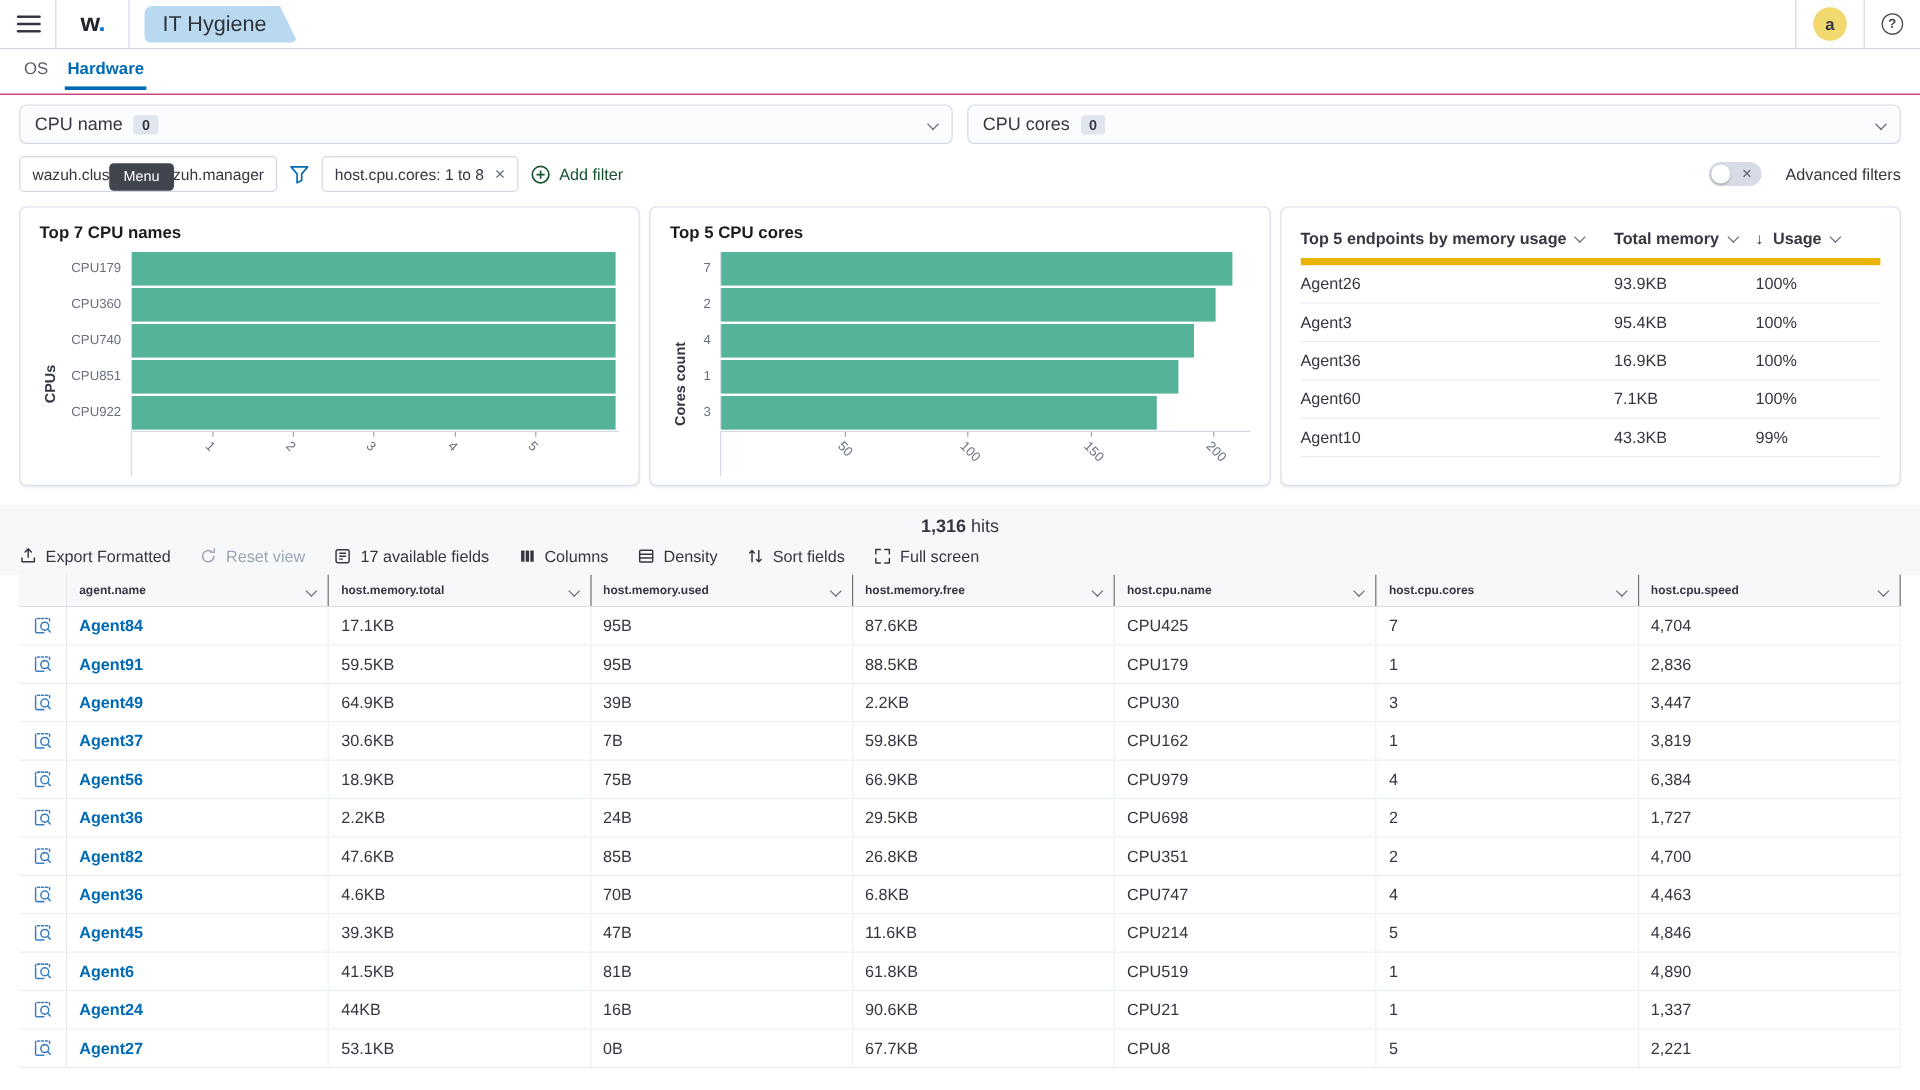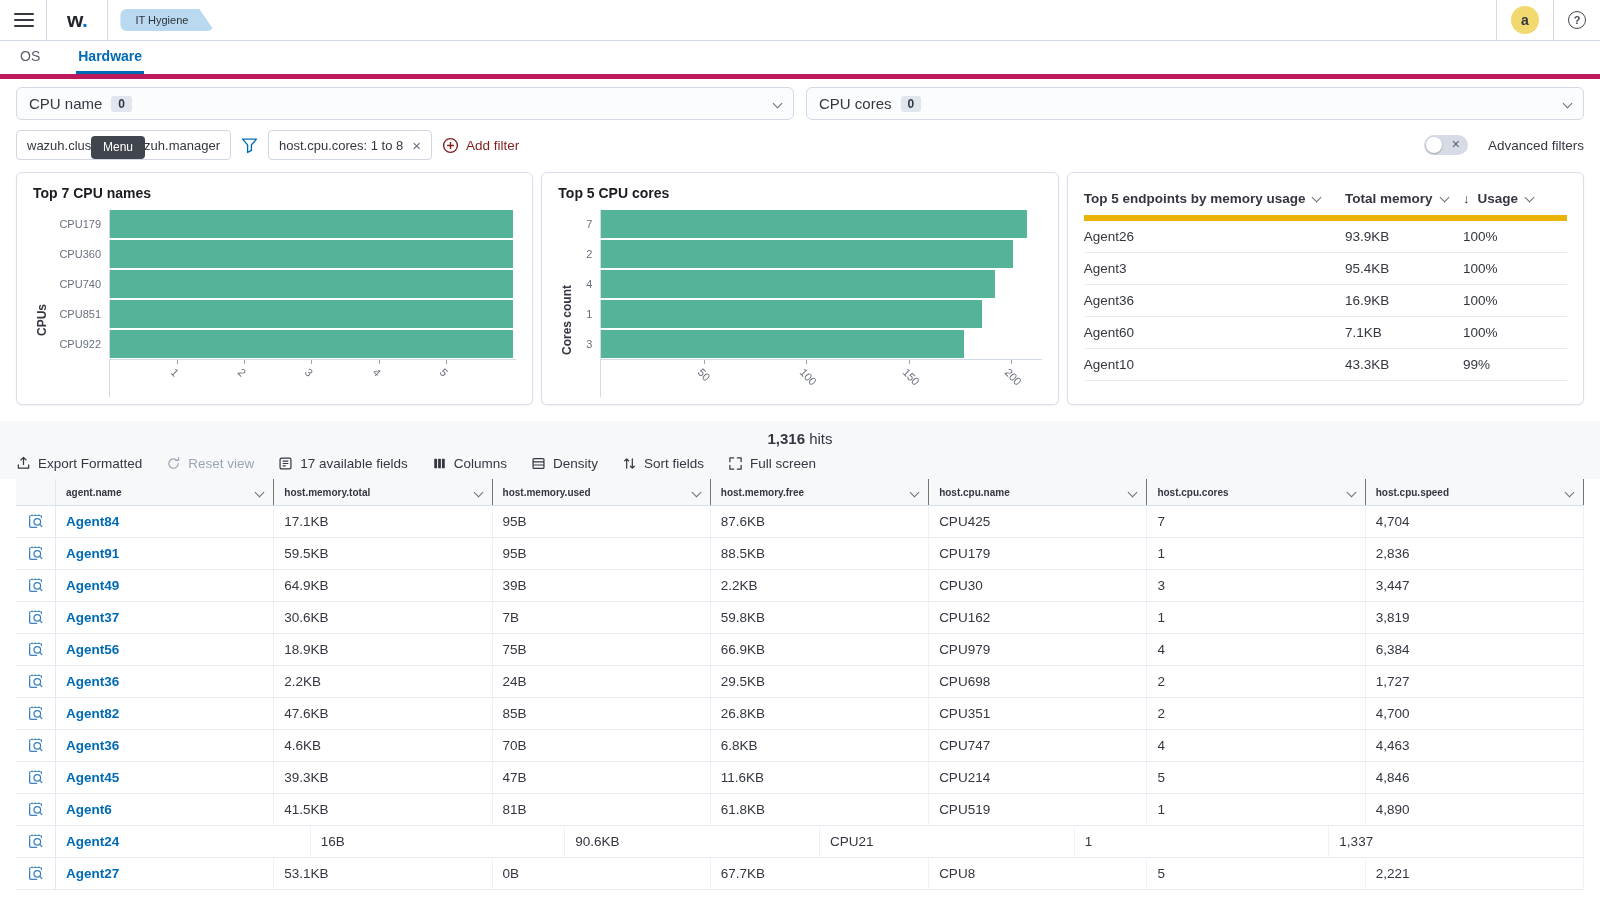--- a/index.html
+++ b/index.html
@@ -7,30 +7,30 @@
     font-family:"Liberation Sans", sans-serif; color:#343741; font-size:13px; }
 
   
   .topbar { height:41px; display:flex; align-items:center; padding:0 14px; border-bottom:1px solid #d3dae6; background:#fff; }
   .vdiv { width:1px; align-self:stretch; background:#d3dae6; }
   .hamburger { width:20px; height:14px; display:flex; flex-direction:column; justify-content:space-between; cursor:pointer; }
   .hamburger span { height:2px; background:#343741; border-radius:1px; }
   .logo { font-weight:bold; font-size:21px; color:#20232a; padding:0 20px; letter-spacing:-.5px; }
   .logo i { font-style:normal; color:#0077cc; }
   .topbar .lead-div { margin-left:12px; }
-  .crumb-tag { margin-left:12px; background:#b9d9f0; color:#2f3238; font-size:11px; padding:5px 26px 5px 15px;
+  .crumb-tag { margin-left:12px; background:#b9d9f0; color:#2f3238; font-size:18px; padding:5px 26px 5px 15px;
     border-radius:7px; clip-path:polygon(0 0, calc(100% - 15px) 0, 100% 100%, 0 100%);text-align:center; }
   .topbar .spacer { flex:1; }
   .avatar { width:28px; height:28px; border-radius:50%; background:#f1d86f; color:#343741; font-weight:bold;
     font-size:14px; display:flex; align-items:center; justify-content:center; margin:0 14px; }
   .help-btn { width:18px; height:18px; border-radius:50%; border:1.4px solid #45484f; color:#45484f; font-size:11px;
     font-weight:bold; display:flex; align-items:center; justify-content:center; margin-left:14px; cursor:pointer; }
 
   
-  .tabs { display:flex; gap:34px; padding:0 18px; border-bottom:5px solid #be185d; height:38px; align-items:flex-end; }
+  .tabs { display:flex; gap:12px; padding:0 18px; border-bottom:1px solid #be185d; height:38px; align-items:flex-start; }
   .tab { padding:8px 2px 10px; font-size:14px; color:#5a606b; cursor:pointer; }
   .tab.active { color:#006bb4; font-weight:bold; border-bottom:3px solid #006bb4; padding-bottom:7px; }
 
   
   .filters { padding:8px 16px 12px; }
   .sel-row { display:flex; gap:12px; }
   .sel { flex:1; height:33px; display:flex; align-items:center; background:#fbfcfd; border:1px solid #d3dae6;
     border-radius:6px; padding:0 12px; cursor:pointer; }
   .sel-label { font-size:15px; }
   .count-badge { margin-left:9px; background:#e0e5ee; border-radius:3px; font-size:12px; font-weight:bold; padding:1px 7px; }
@@ -40,21 +40,21 @@
   .pill-row { display:flex; align-items:center; gap:10px; margin-top:10px; }
   .pill { position:relative; height:30px; display:flex; align-items:center; background:#fff; border:1px solid #d0d7e2;
     border-radius:4px; padding:0 10px; font-size:13px; cursor:pointer; }
   .pill-cluster { width:215px; justify-content:space-between; }
   .tooltip { position:absolute; left:74px; top:5px; z-index:6; background:#41454e; color:#fff; font-size:12px;
     padding:4px 12px 5px; border-radius:4px; white-space:nowrap; }
   .icon14 { width:15px; height:15px; flex:none; }
   .icon14 svg, .icon16 svg { display:block; width:100%; height:100%; }
   .icon16 { width:17px; height:17px; flex:none; }
   .pill .x { margin-left:9px; color:#69707d; font-size:15px; line-height:1; }
-  .add-filter { display:flex; align-items:center; gap:7px; color:#7f1d1d; font-size:13.5px; cursor:pointer; }
+  .add-filter { display:flex; align-items:center; gap:7px; color:#14532d; font-size:13.5px; cursor:pointer; }
   .pill-row .spacer { flex:1; }
   .switch { position:relative; width:44px; height:20px; border-radius:10px; background:#d6dbe5; cursor:pointer; margin-right:10px; }
   .switch .knob { position:absolute; left:2px; top:2px; width:16px; height:16px; border-radius:50%; background:#fff;
     box-shadow:0 1px 2px rgba(0,0,0,.28); }
   .switch .sx { position:absolute; right:8px; top:50%; transform:translateY(-54%); color:#545c6b; font-size:14px; line-height:1; }
   .adv-label { font-size:13.5px; }
 
   
   .panels { display:flex; gap:8px; padding:0 16px; }
   .panel { flex:1; height:233px; background:#fff; border:1px solid #d9dfe9; border-radius:6px;
@@ -658,20 +658,21 @@
               <path d="M2.5 5.5v7a1 1 0 0 0 1 1h5.5"></path>
               <path d="M2.5 4.5V3.2a.9.9 0 0 1 .9-.9h9.2a.9.9 0 0 1 .9.9v1.3" stroke-dasharray="1.7 1.4"></path>
               <circle cx="9.7" cy="8.3" r="3.1"></circle>
               <path d="M12 10.7 14 12.8"></path>
             </svg>
           </span>
         </div>
         <div class="g-cell">
           <span class="g-link">Agent24</span>
         </div>
+        <div class="g-cell">44KB</div>
         <div class="g-cell">16B</div>
         <div class="g-cell">90.6KB</div>
         <div class="g-cell">CPU21</div>
         <div class="g-cell">1</div>
         <div class="g-cell">1,337</div>
       </div>
       <div class="g-row">
         <div class="g-ctrl">
           <span class="expand-ic">
             <svg viewBox="0 0 16 16" fill="none" stroke="currentColor" stroke-width="1.2" stroke-linecap="round">

